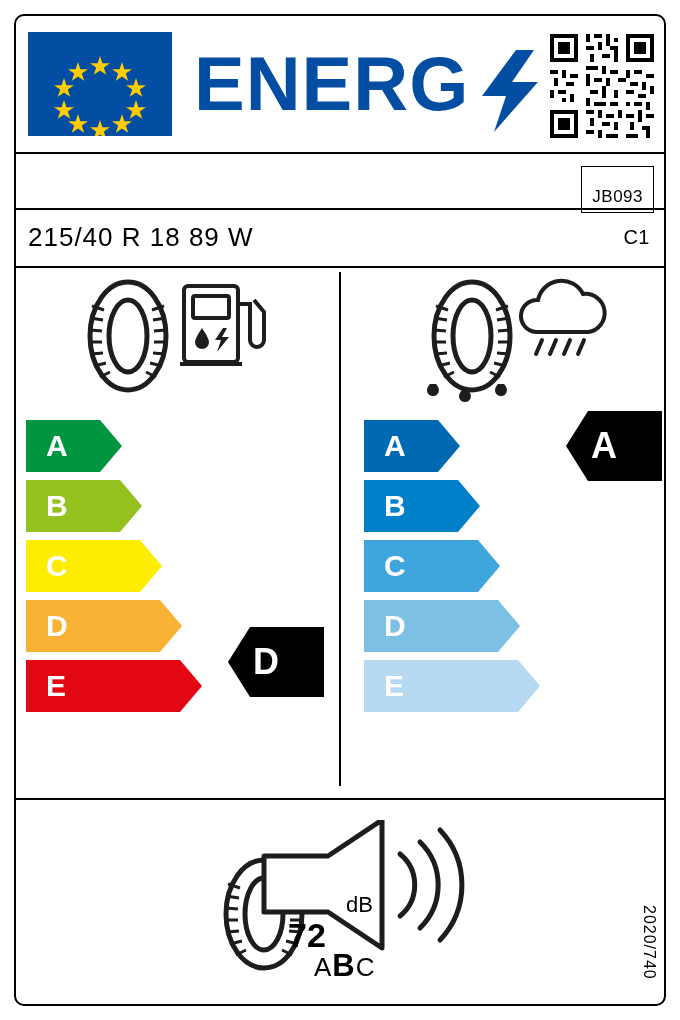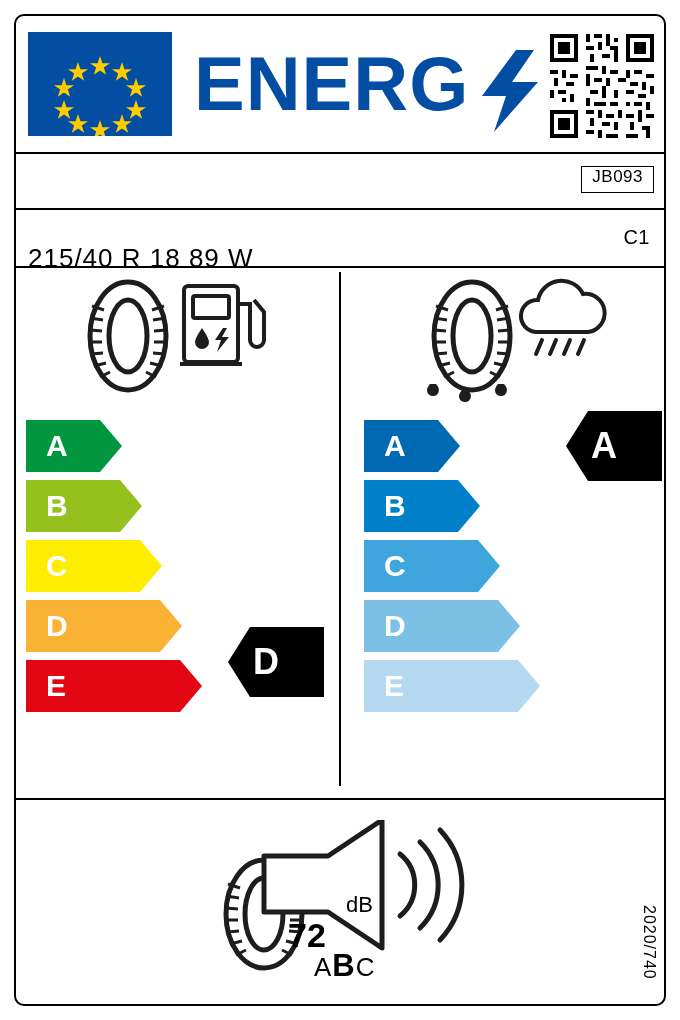--- a/index.html
+++ b/index.html
@@ -95,33 +95,32 @@
     padding: 4px 10px 5px 10px;
     font-size: 17px;
     letter-spacing: 0.5px;
     color: #000;
   }
   .type-box {
     position: absolute;
     right: 26px;
     top: 166px;
     border: 1.5px solid #000;
-    padding: 0 10px 5px 10px;
+    padding: 20px 10px 5px 10px;
     font-size: 17px;
     letter-spacing: 0.5px;
     color: #000;
   }
   .tyre-size {
     position: absolute;
     left: 28px;
     top: 222px;
     font-size: 26px;
     color: #000;
     letter-spacing: 1px;
-    margin-top: 21px;
   }
   .tyre-class {
     position: absolute;
     right: 30px;
     top: 226px;
     font-size: 20px;
     color: #000;
     letter-spacing: 0.5px;
   }
 

